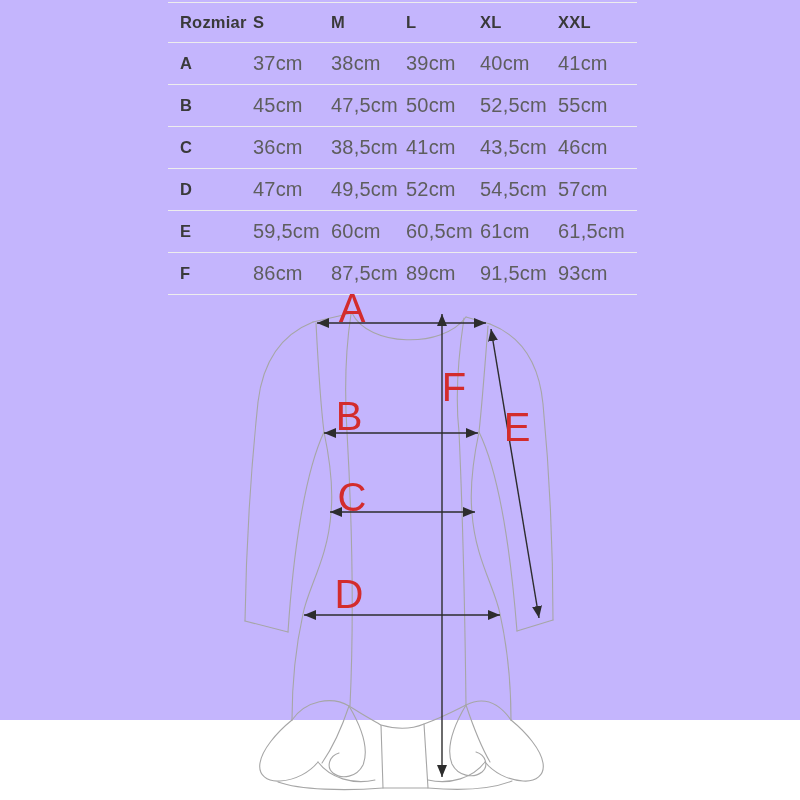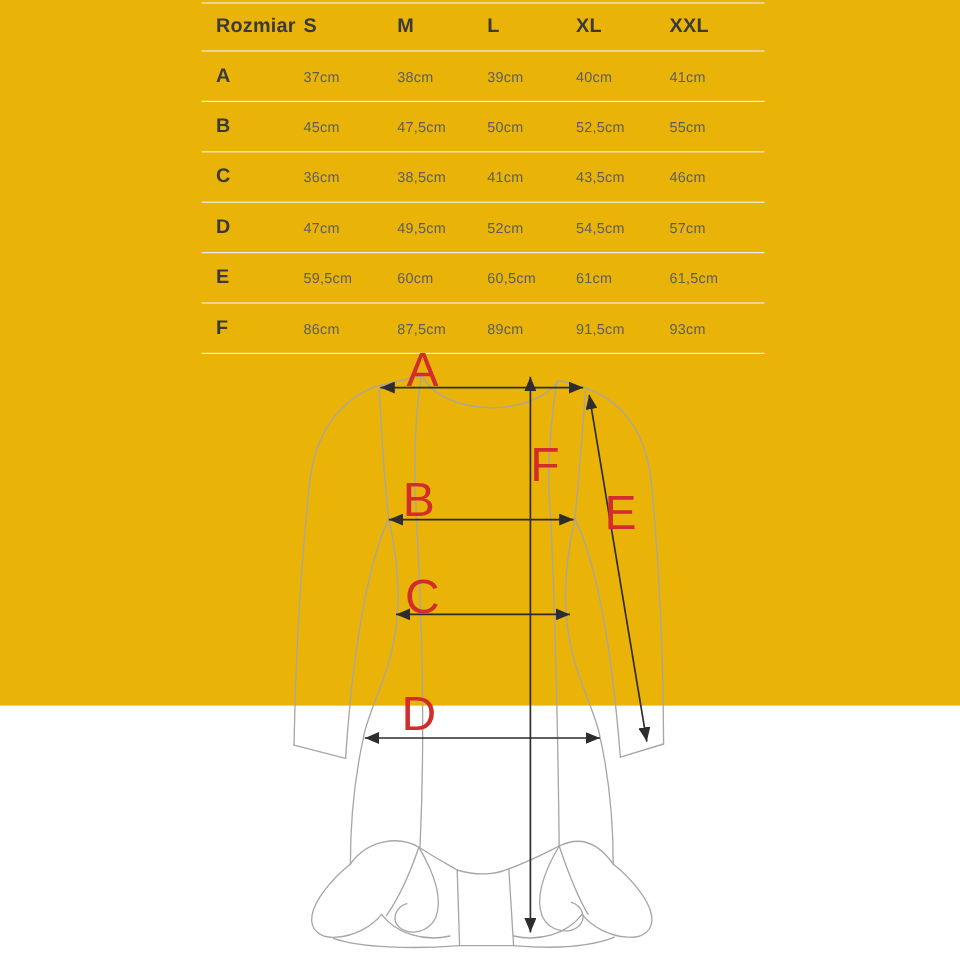--- a/index.html
+++ b/index.html
@@ -7,41 +7,41 @@
     padding: 0;
     width: 800px;
     height: 800px;
     background: #ffffff;
     font-family: "Liberation Sans", sans-serif;
     overflow: hidden;
   }
   .stage {
     position: relative;
     width: 800px;
-    height: 588px;
-    background: #eab308;
+    height: 720px;
+    background: #c4b5fd;
   }
   
   .size-table {
     position: absolute;
     left: 168px;
     top: 2px;
     width: 469px;
     border-top: 1px solid #ededed;
   }
   .tr {
     display: grid;
     grid-template-columns: 85px 78px 75px 74px 78px 1fr;
     align-items: center;
     height: 41px;
     border-bottom: 1px solid #ededed;
   }
   .tr.th { height: 39px; }
   .td {
-    font-size: 12px;
+    font-size: 20px;
     color: #5e5e5e;
     letter-spacing: 0.2px;
     white-space: nowrap;
   }
   .td:first-child { padding-left: 12px; }
   .tr.th .td,
   .td.rowlabel {
     font-weight: bold;
     color: #3a3a3a;
     font-size: 16.5px;

